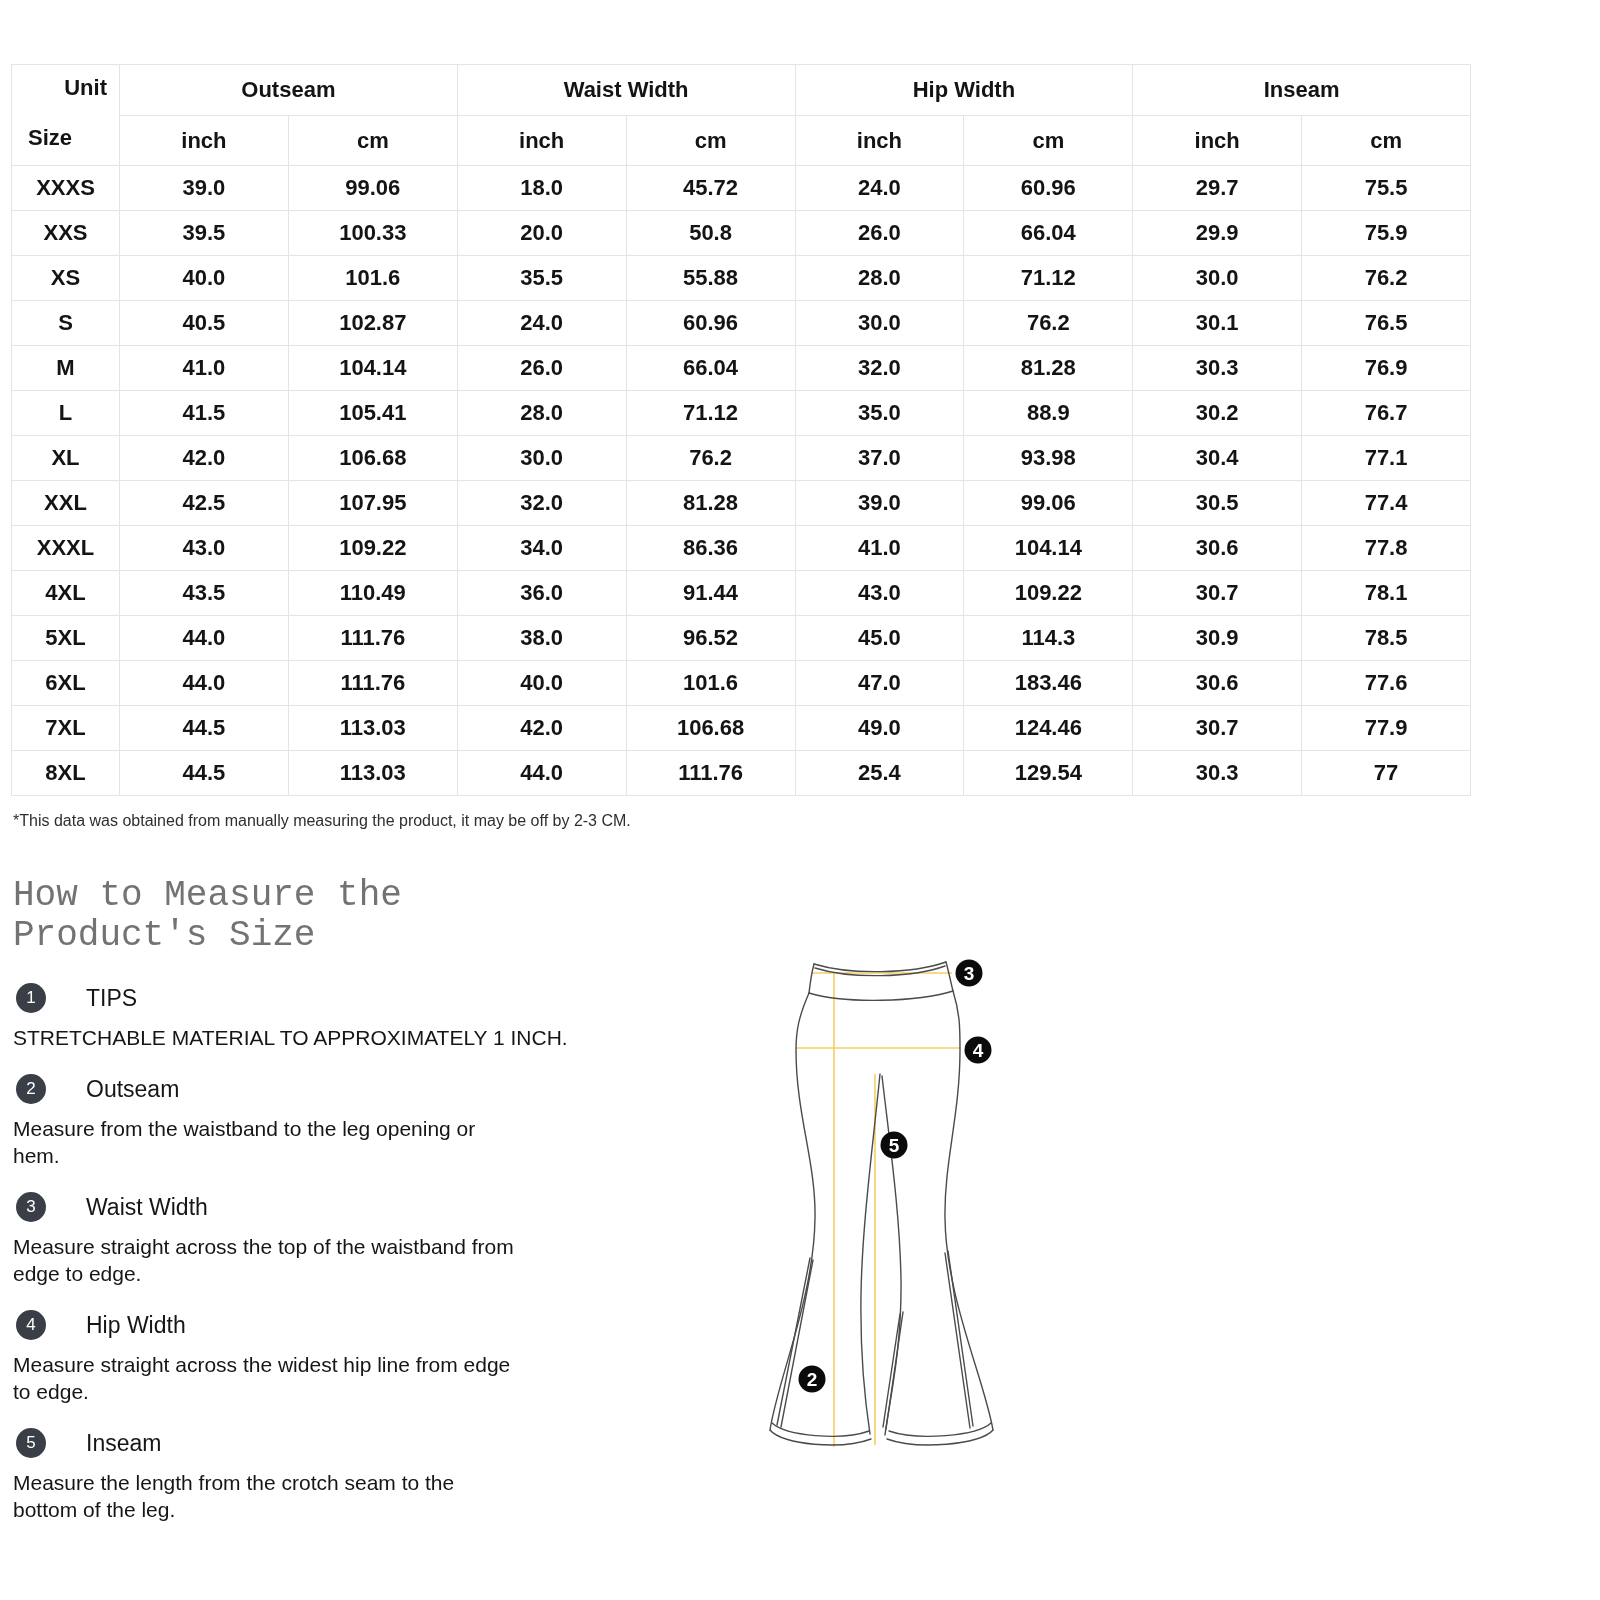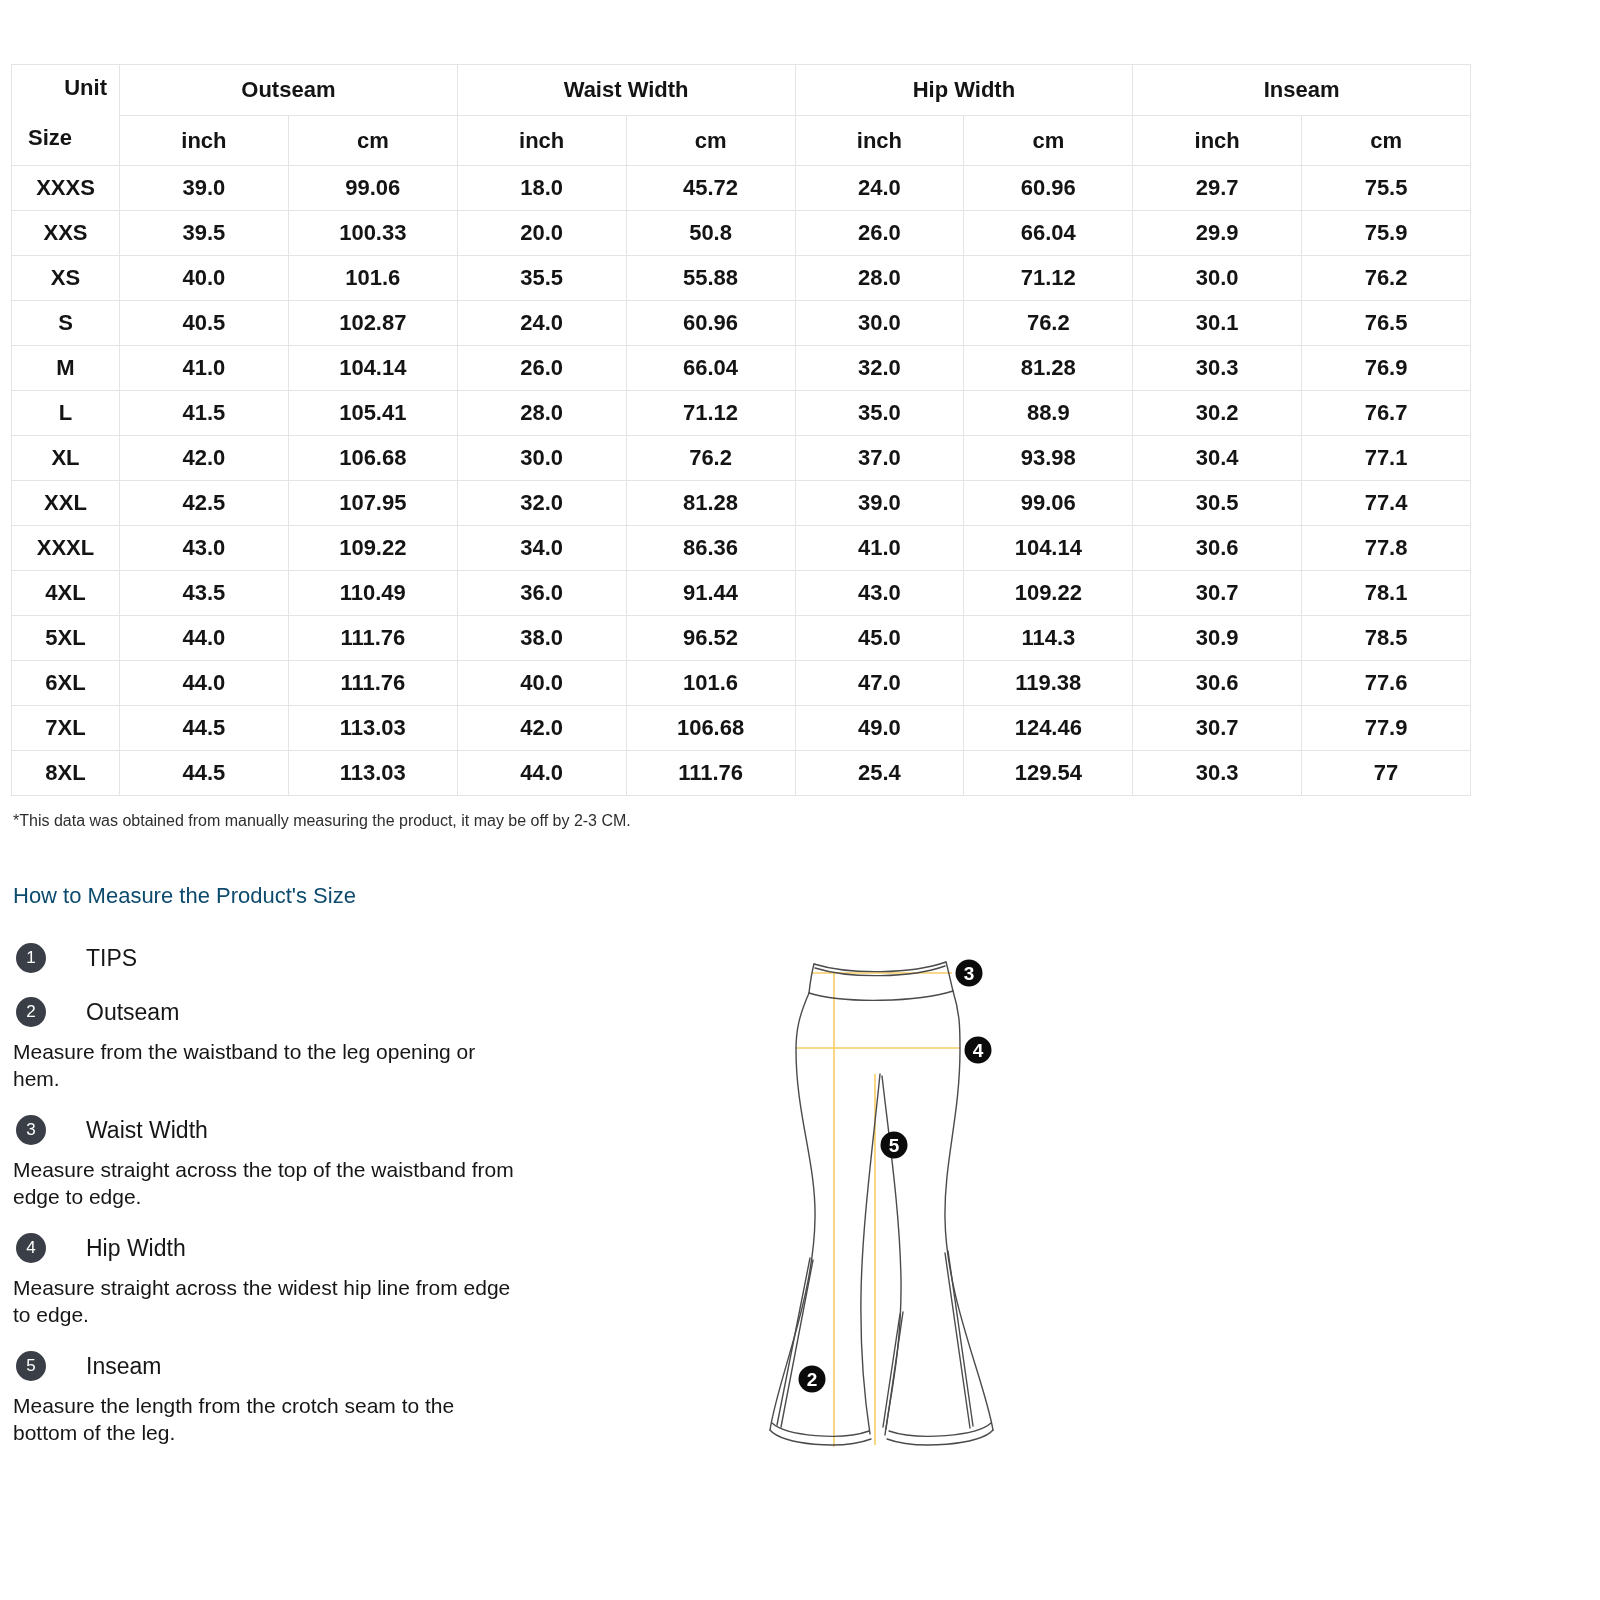--- a/index.html
+++ b/index.html
@@ -31,22 +31,22 @@
 
   
   .footnote {
     position: absolute; left: 13px; top: 812px;
     font-size: 16px; font-weight: 400; color: #2e2e2e;
   }
 
   
   .howto { position: absolute; left: 13px; top: 876px; width: 600px; }
   .howto-title {
-    font-size: 22px; font-weight: 400; color: #0c4a6e;
-    line-height: 40px; margin-bottom: 26px;
+    font-size: 36px; font-weight: 400; color: #737373;
+    line-height: 40px; margin-bottom: 26px; font-family: Liberation Mono, monospace;
   }
   .howto-item { margin-bottom: 22px; }
   .howto-item-header {
     display: flex; align-items: center; gap: 13px;
     margin-left: 3px; margin-bottom: 10px; height: 32px;
   }
   .num-badge {
     width: 30px; height: 30px; border-radius: 50%;
     background: #3a3f47; color: #fff;
     display: flex; align-items: center; justify-content: center;
@@ -227,21 +227,21 @@
     <td>30.9</td>
     <td>78.5</td>
   </tr>
         <tr>
     <th>6XL</th>
     <td>44.0</td>
     <td>111.76</td>
     <td>40.0</td>
     <td>101.6</td>
     <td>47.0</td>
-    <td>119.38</td>
+    <td>183.46</td>
     <td>30.6</td>
     <td>77.6</td>
   </tr>
         <tr>
     <th>7XL</th>
     <td>44.5</td>
     <td>113.03</td>
     <td>42.0</td>
     <td>106.68</td>
     <td>49.0</td>
@@ -267,20 +267,21 @@
 <div class="footnote">*This data was obtained from manually measuring the product, it may be off by 2-3 CM.</div>
 
 <div class="howto">
   <div class="howto-title">How to Measure the Product's Size</div>
 
   <div class="howto-item">
     <div class="howto-item-header">
       <span class="num-badge">1</span>
       <span class="howto-item-label">TIPS</span>
     </div>
+    <div class="howto-item-desc">STRETCHABLE MATERIAL TO APPROXIMATELY 1 INCH.</div>
   </div>
 
   <div class="howto-item">
     <div class="howto-item-header">
       <span class="num-badge">2</span>
       <span class="howto-item-label">Outseam</span>
     </div>
     <div class="howto-item-desc">Measure from the waistband to the leg opening or
 hem.</div>
   </div>

